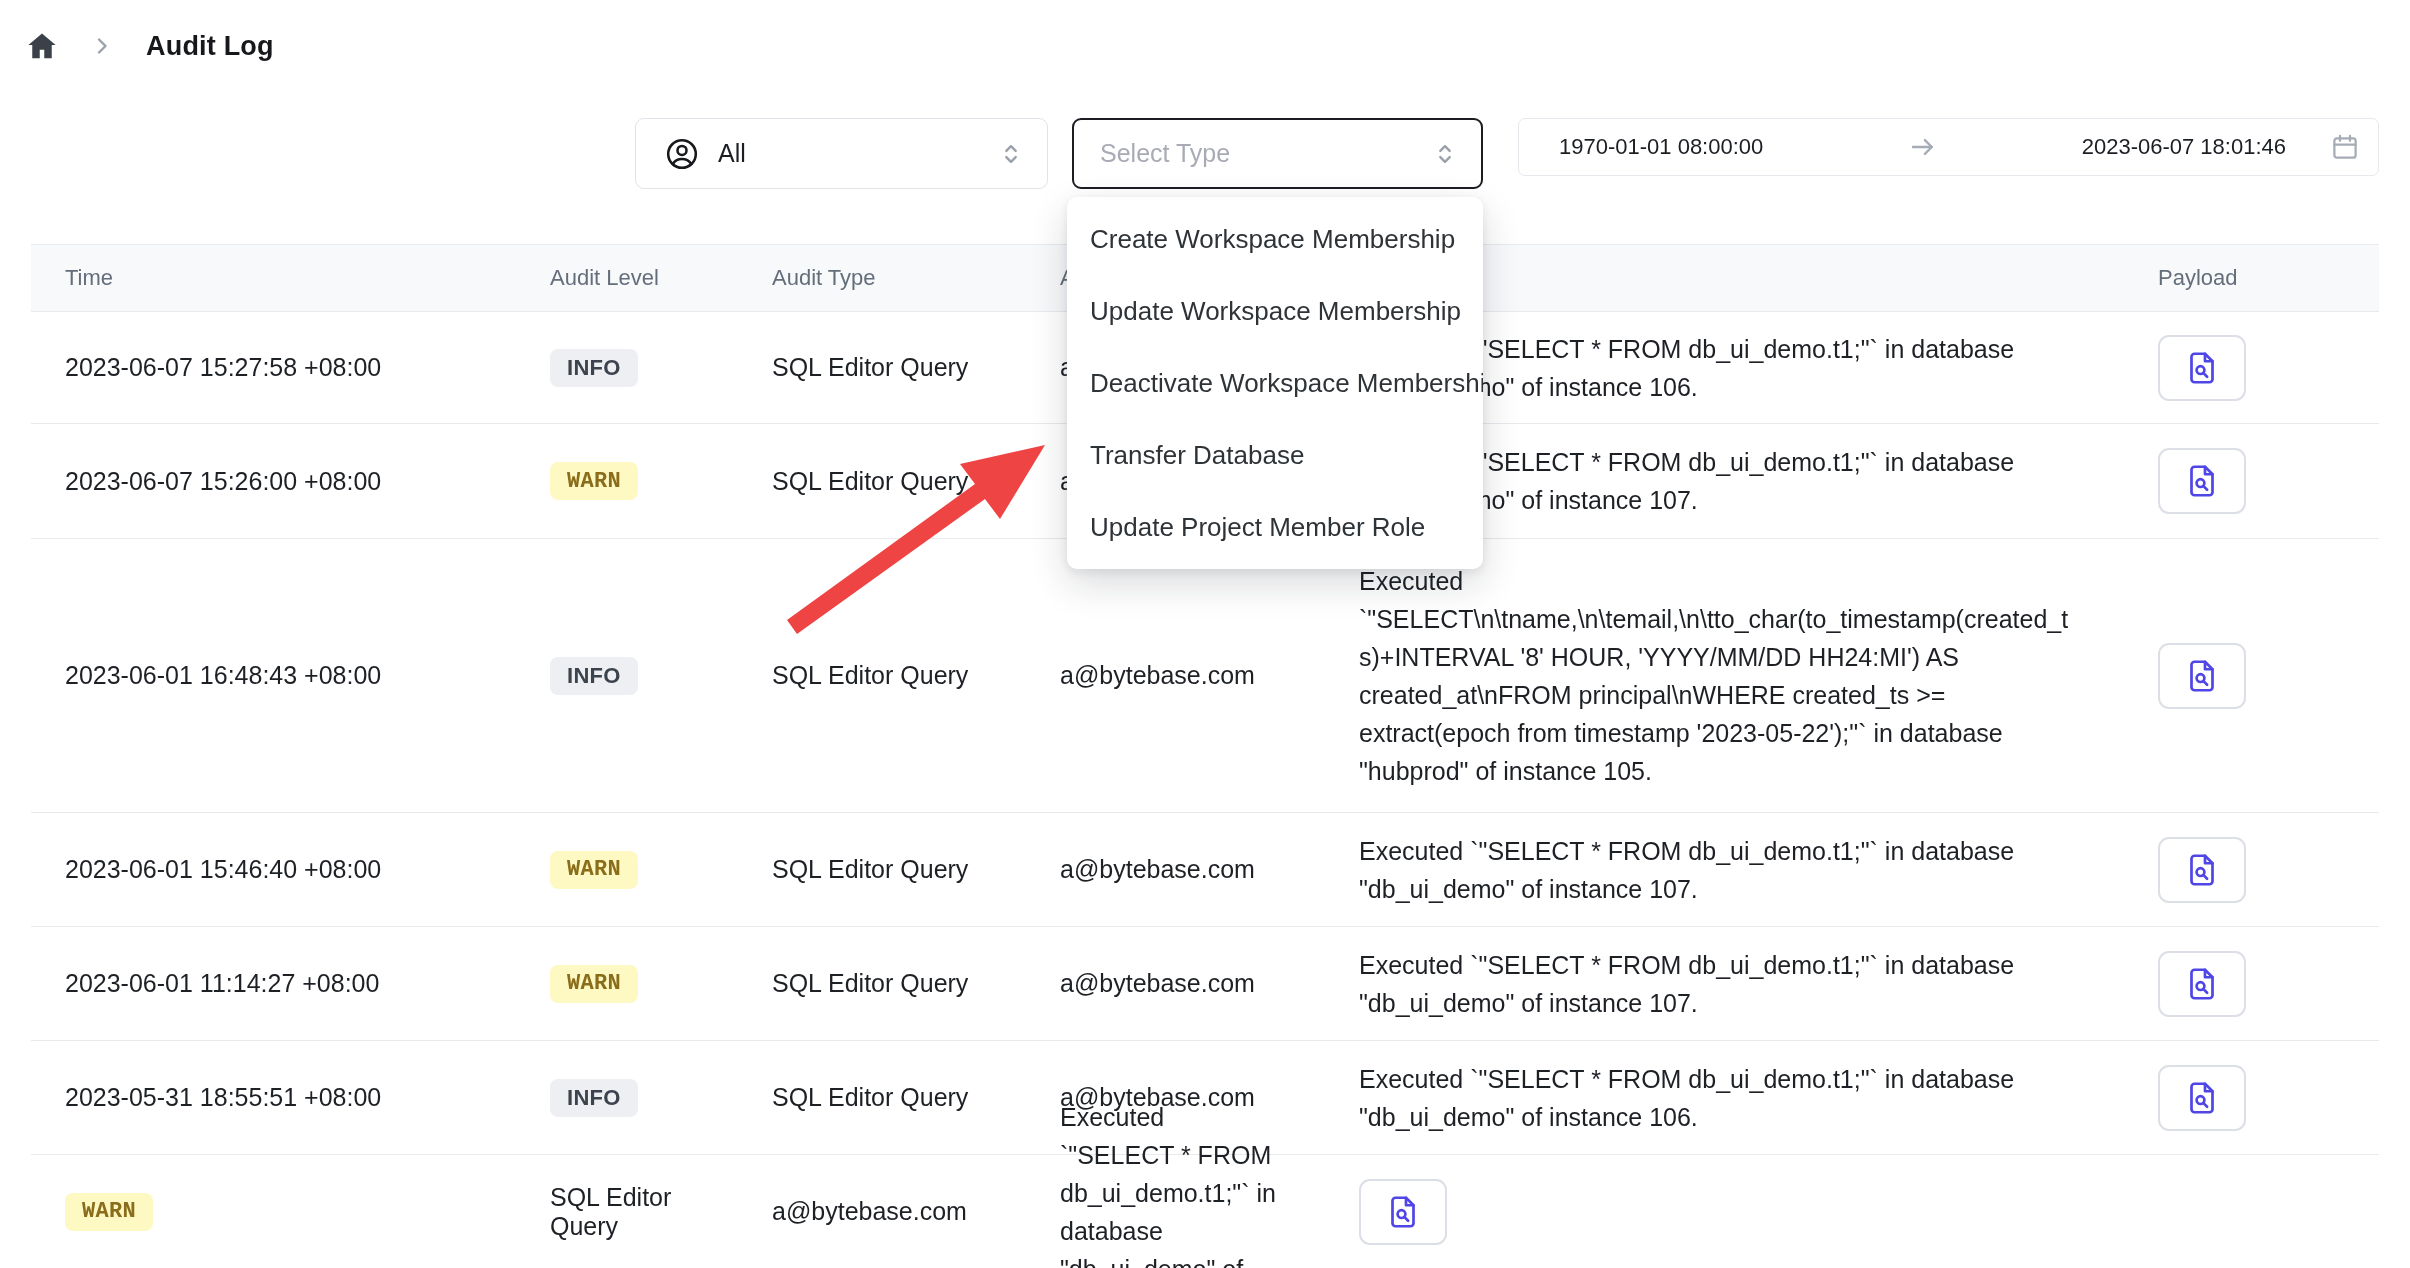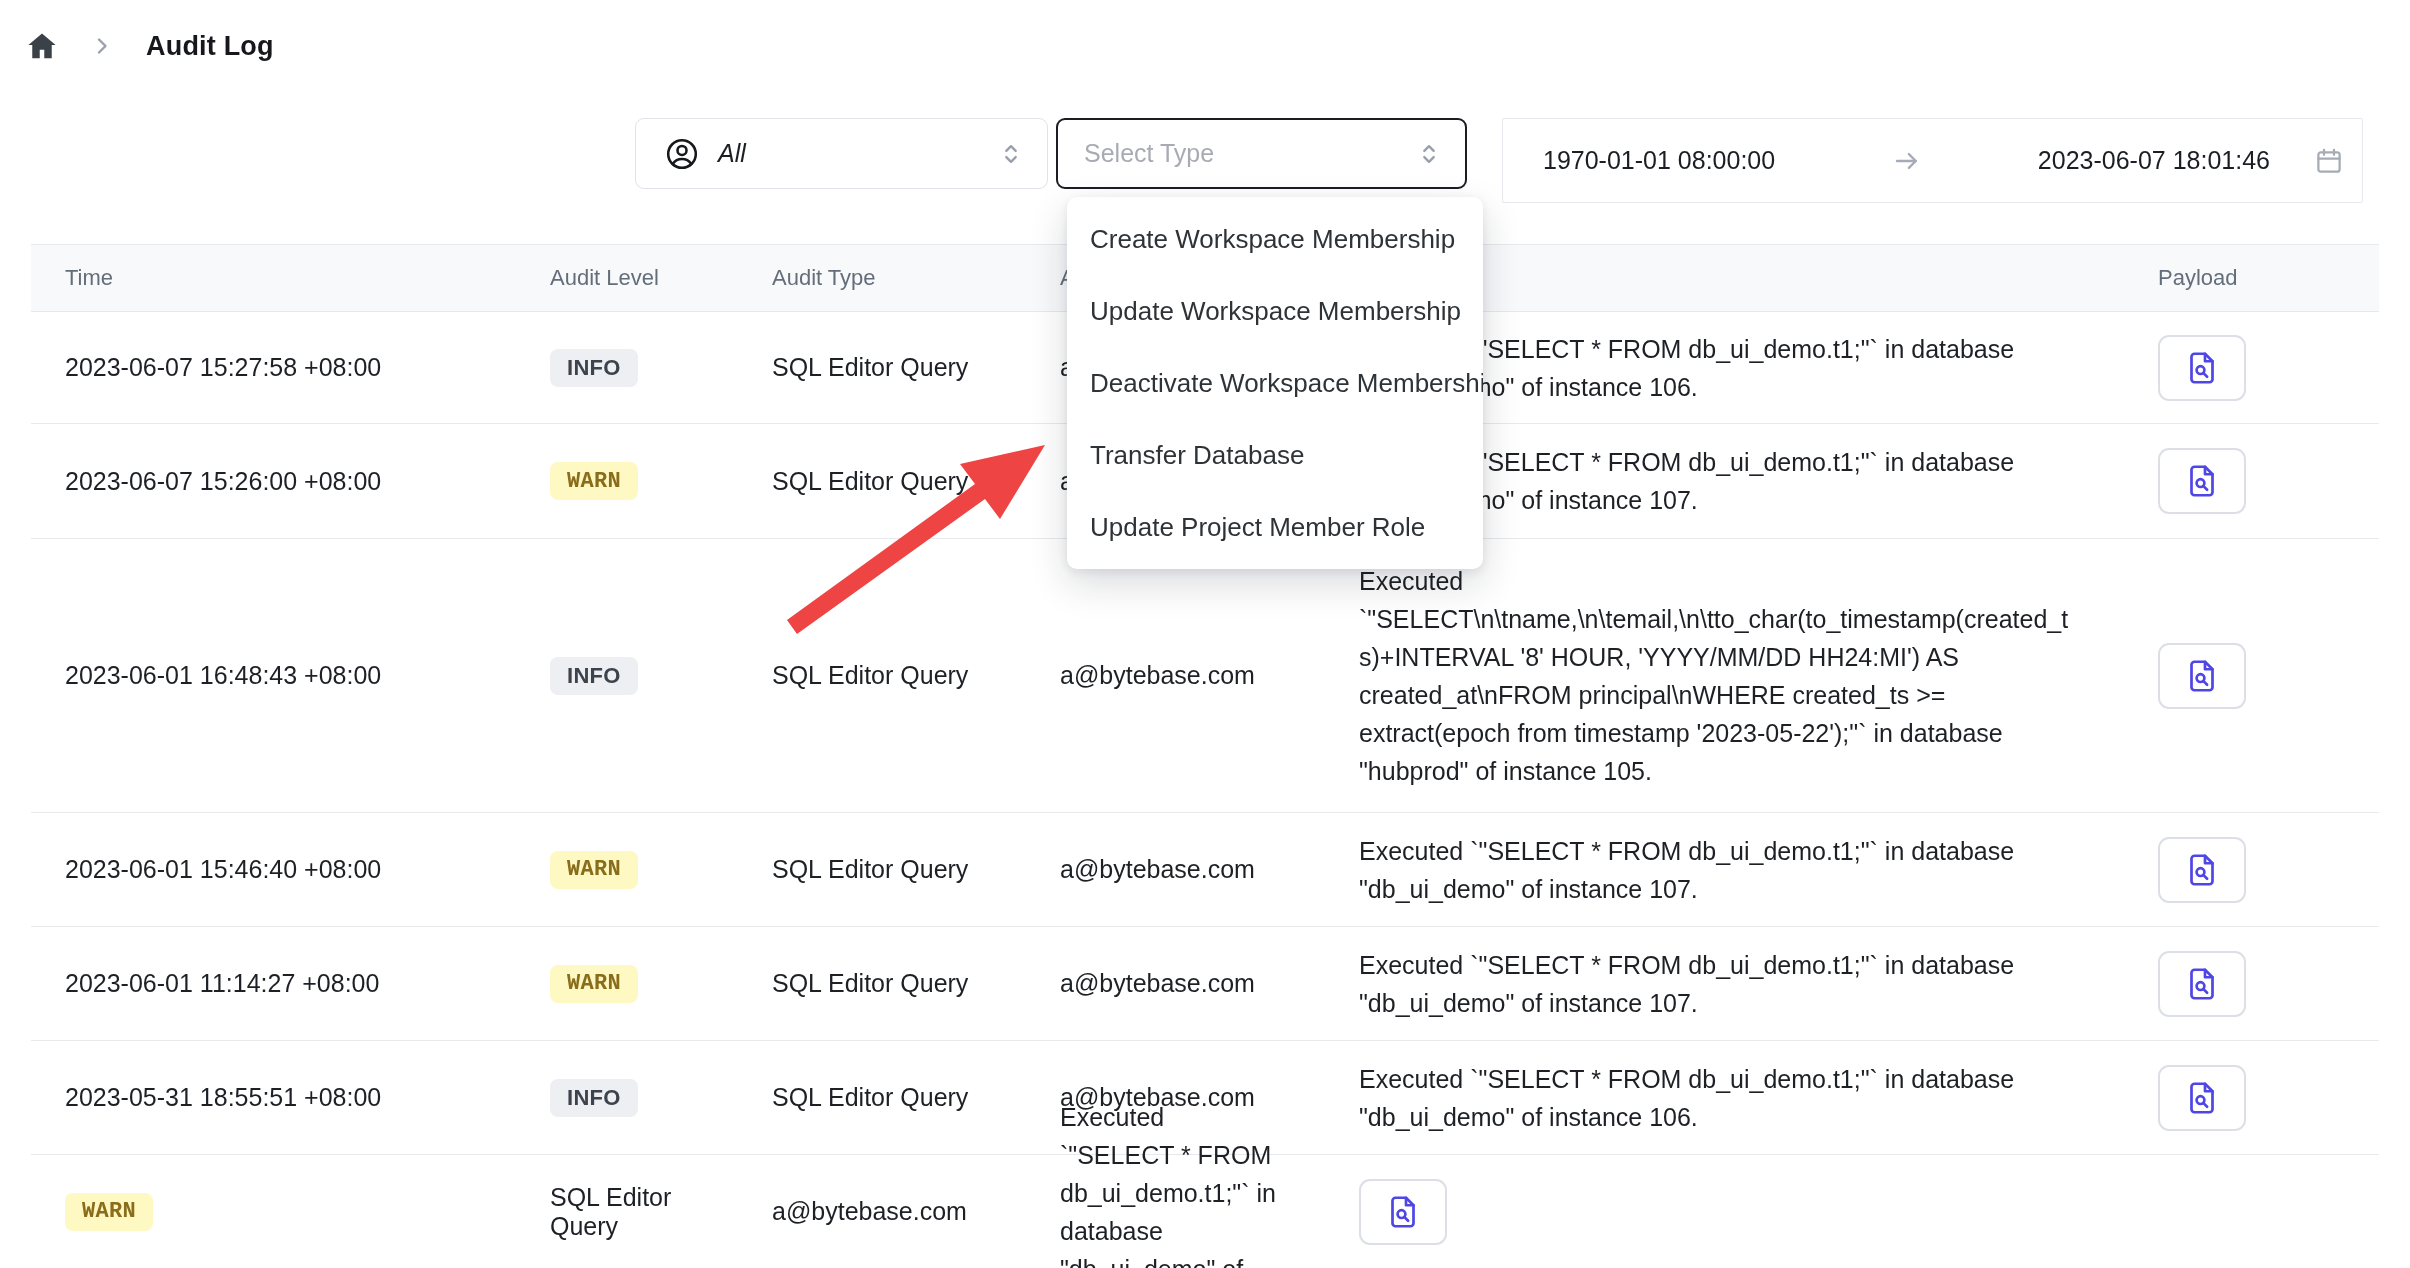--- a/index.html
+++ b/index.html
@@ -14,29 +14,29 @@
   .breadcrumb .home-ic { width:32px; height:32px; display:flex; }
   .breadcrumb .chev { width:24px; height:24px; display:flex; }
   .breadcrumb .title { font-size:27px; font-weight:600; color:#16181c; letter-spacing:.2px; }
 
   
   .filters { position:absolute; left:635px; top:118px; height:71px; display:flex; z-index:10; }
   .sel {
     height:71px; background:#fff; border:1.5px solid #e1e3e8; border-radius:9px;
     display:flex; align-items:center; font-size:25px;
   }
-  .sel-actor { width:413px; padding:0 22px 0 28px; margin-right:8px;font-style:italic; }
+  .sel-actor { width:413px; padding:0 22px 0 28px; margin-right:24px; }
   .sel-actor .uic { width:36px; height:36px; display:flex; margin-right:18px; flex:none; }
   .sel-actor .val { color:#1b1e23; flex:1; }
   .sel-type  { width:411px; padding:0 22px 0 26px; margin-right:35px; border:2.5px solid #1b1d22;justify-content:flex-end; }
   .sel-type .ph { color:#a9abb4; flex:1; }
   .updown { width:28px; height:28px; display:flex; flex:none; }
   .daterange {
-    width:861px; height:85px; background:#fff; border:1.5px solid #e6e8ed; border-radius:2px;
-    display:flex; align-items:center; padding:0 18px 0 40px; font-size:25px; color:#1b1e23;
+    width:861px; height:58px; background:#fff; border:1.5px solid #e6e8ed; border-radius:7px;
+    display:flex; align-items:center; padding:0 18px 0 40px; font-size:22px; color:#1b1e23;
   }
   .daterange .dt { white-space:nowrap; }
   .daterange .mid { flex:1; display:flex; justify-content:center; }
   .daterange .cal { width:30px; height:30px; display:flex; margin-left:44px; flex:none; }
 
   
   .table { position:absolute; left:31px; top:244px; width:2348px; z-index:1; }
   .t-row {
     display:grid; grid-template-columns:485px 222px 288px 299px 799px 255px;
     align-items:center; border-bottom:1px solid #e7e9ed; background:#fff;

